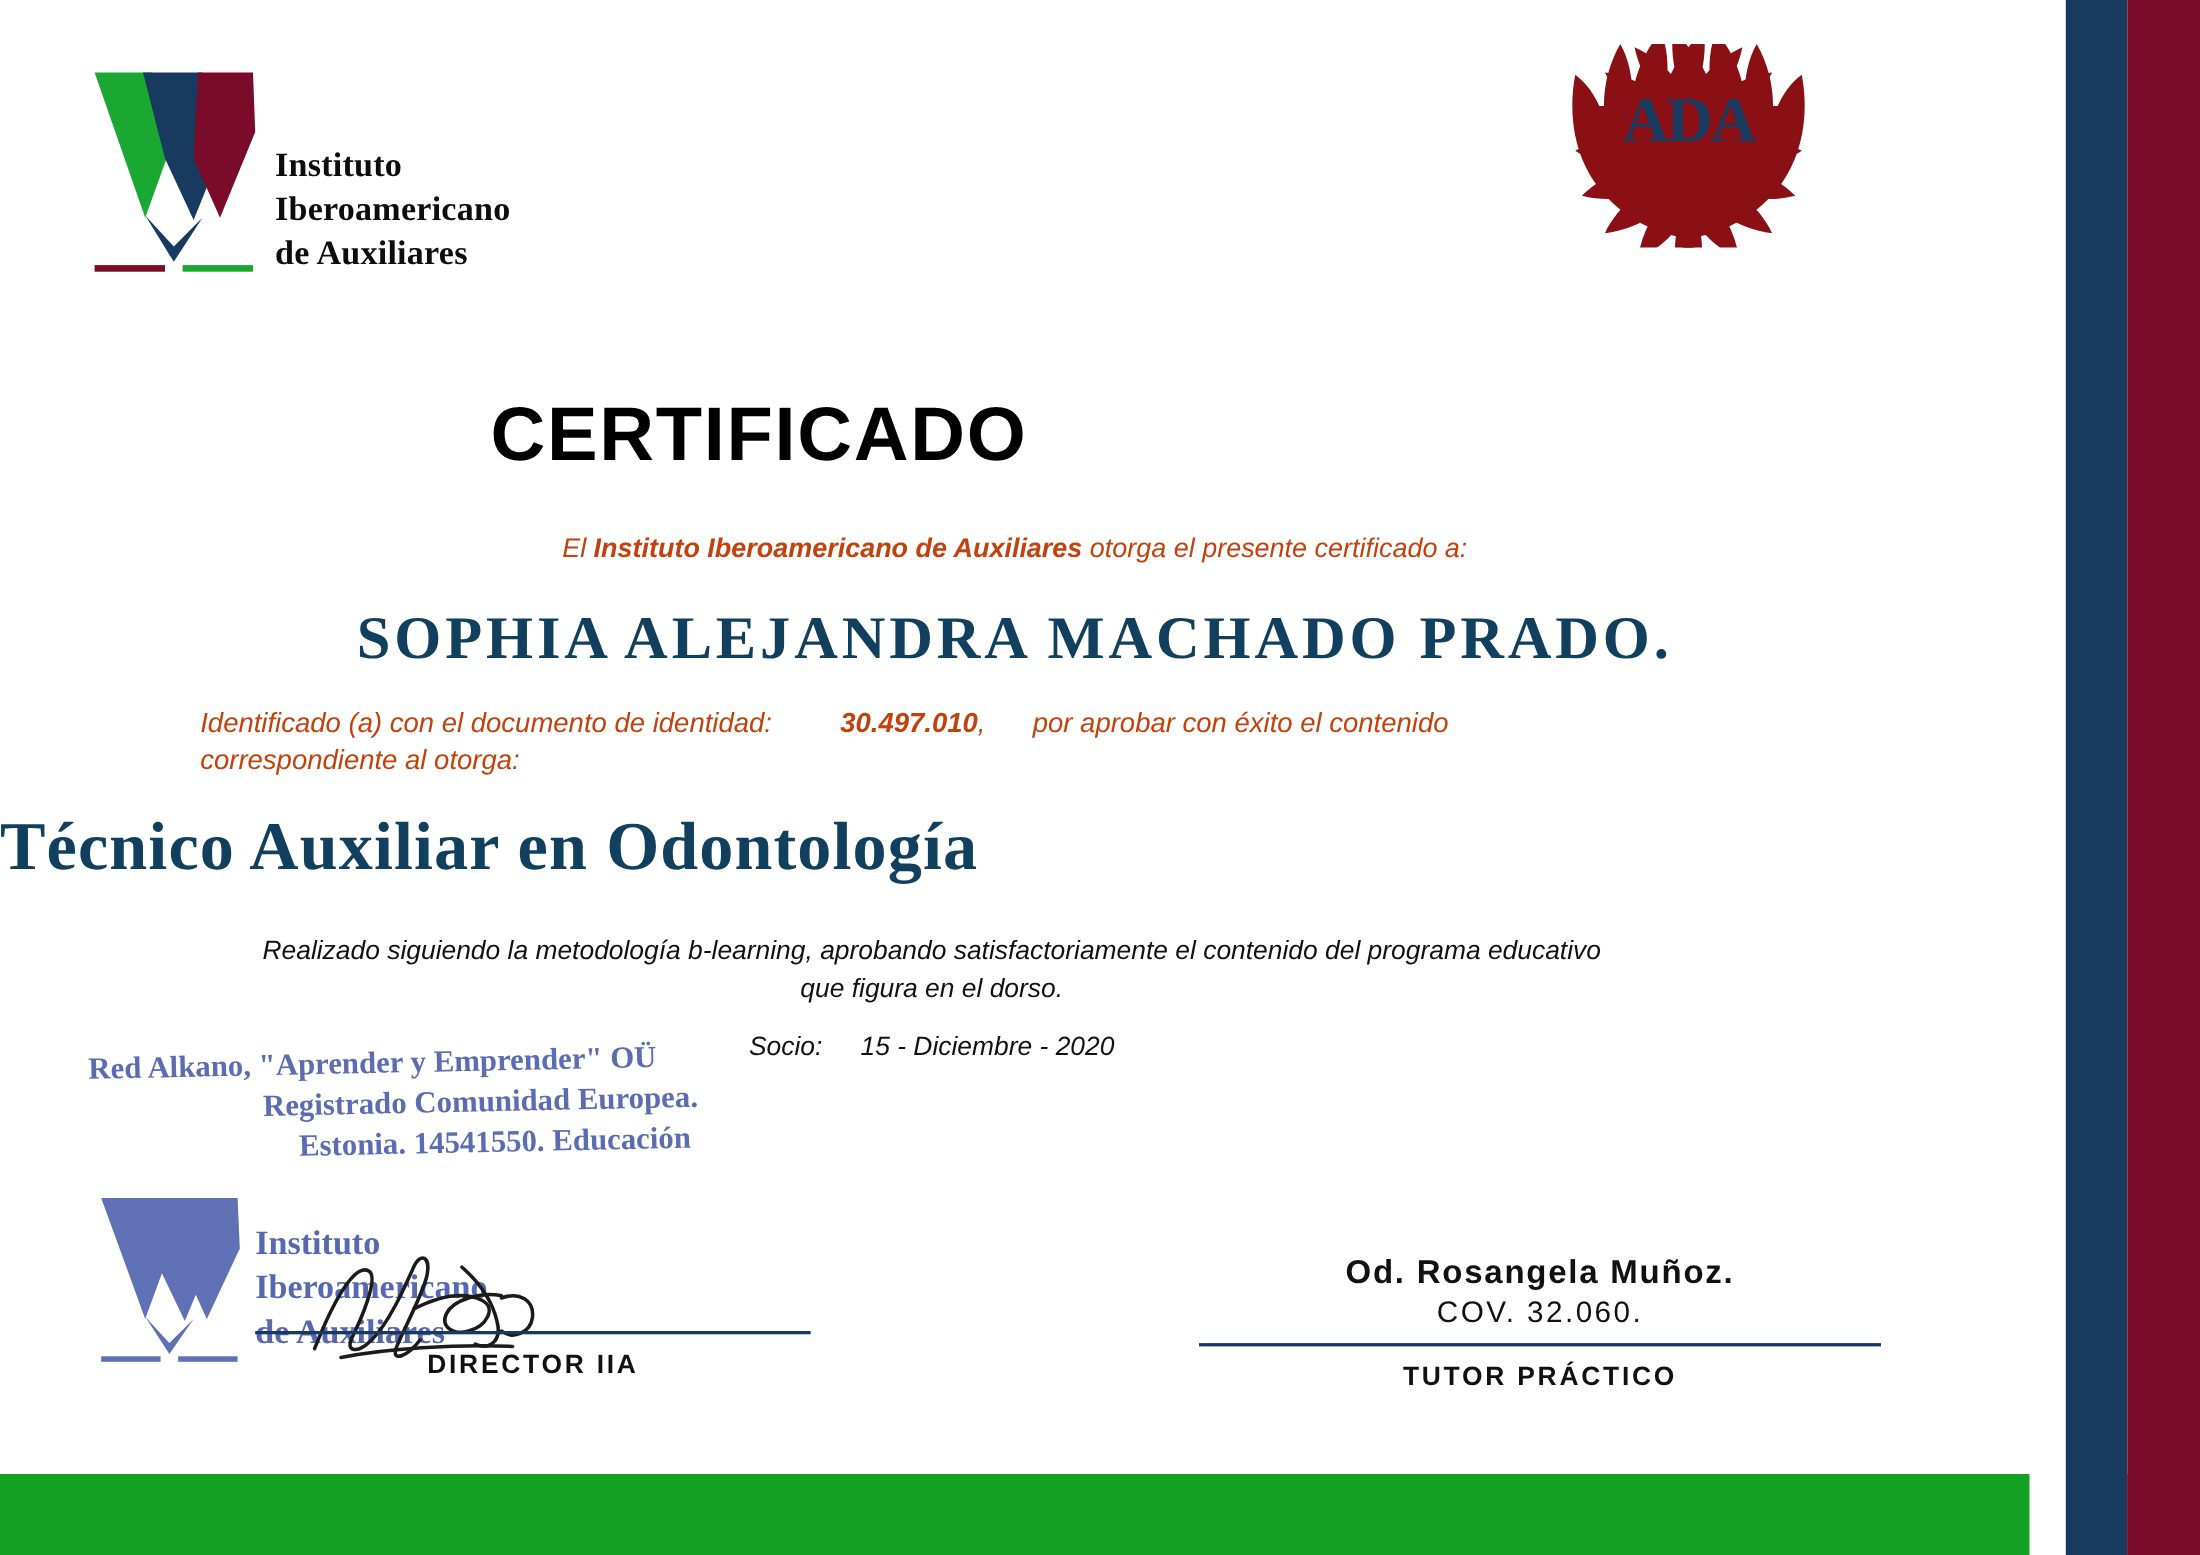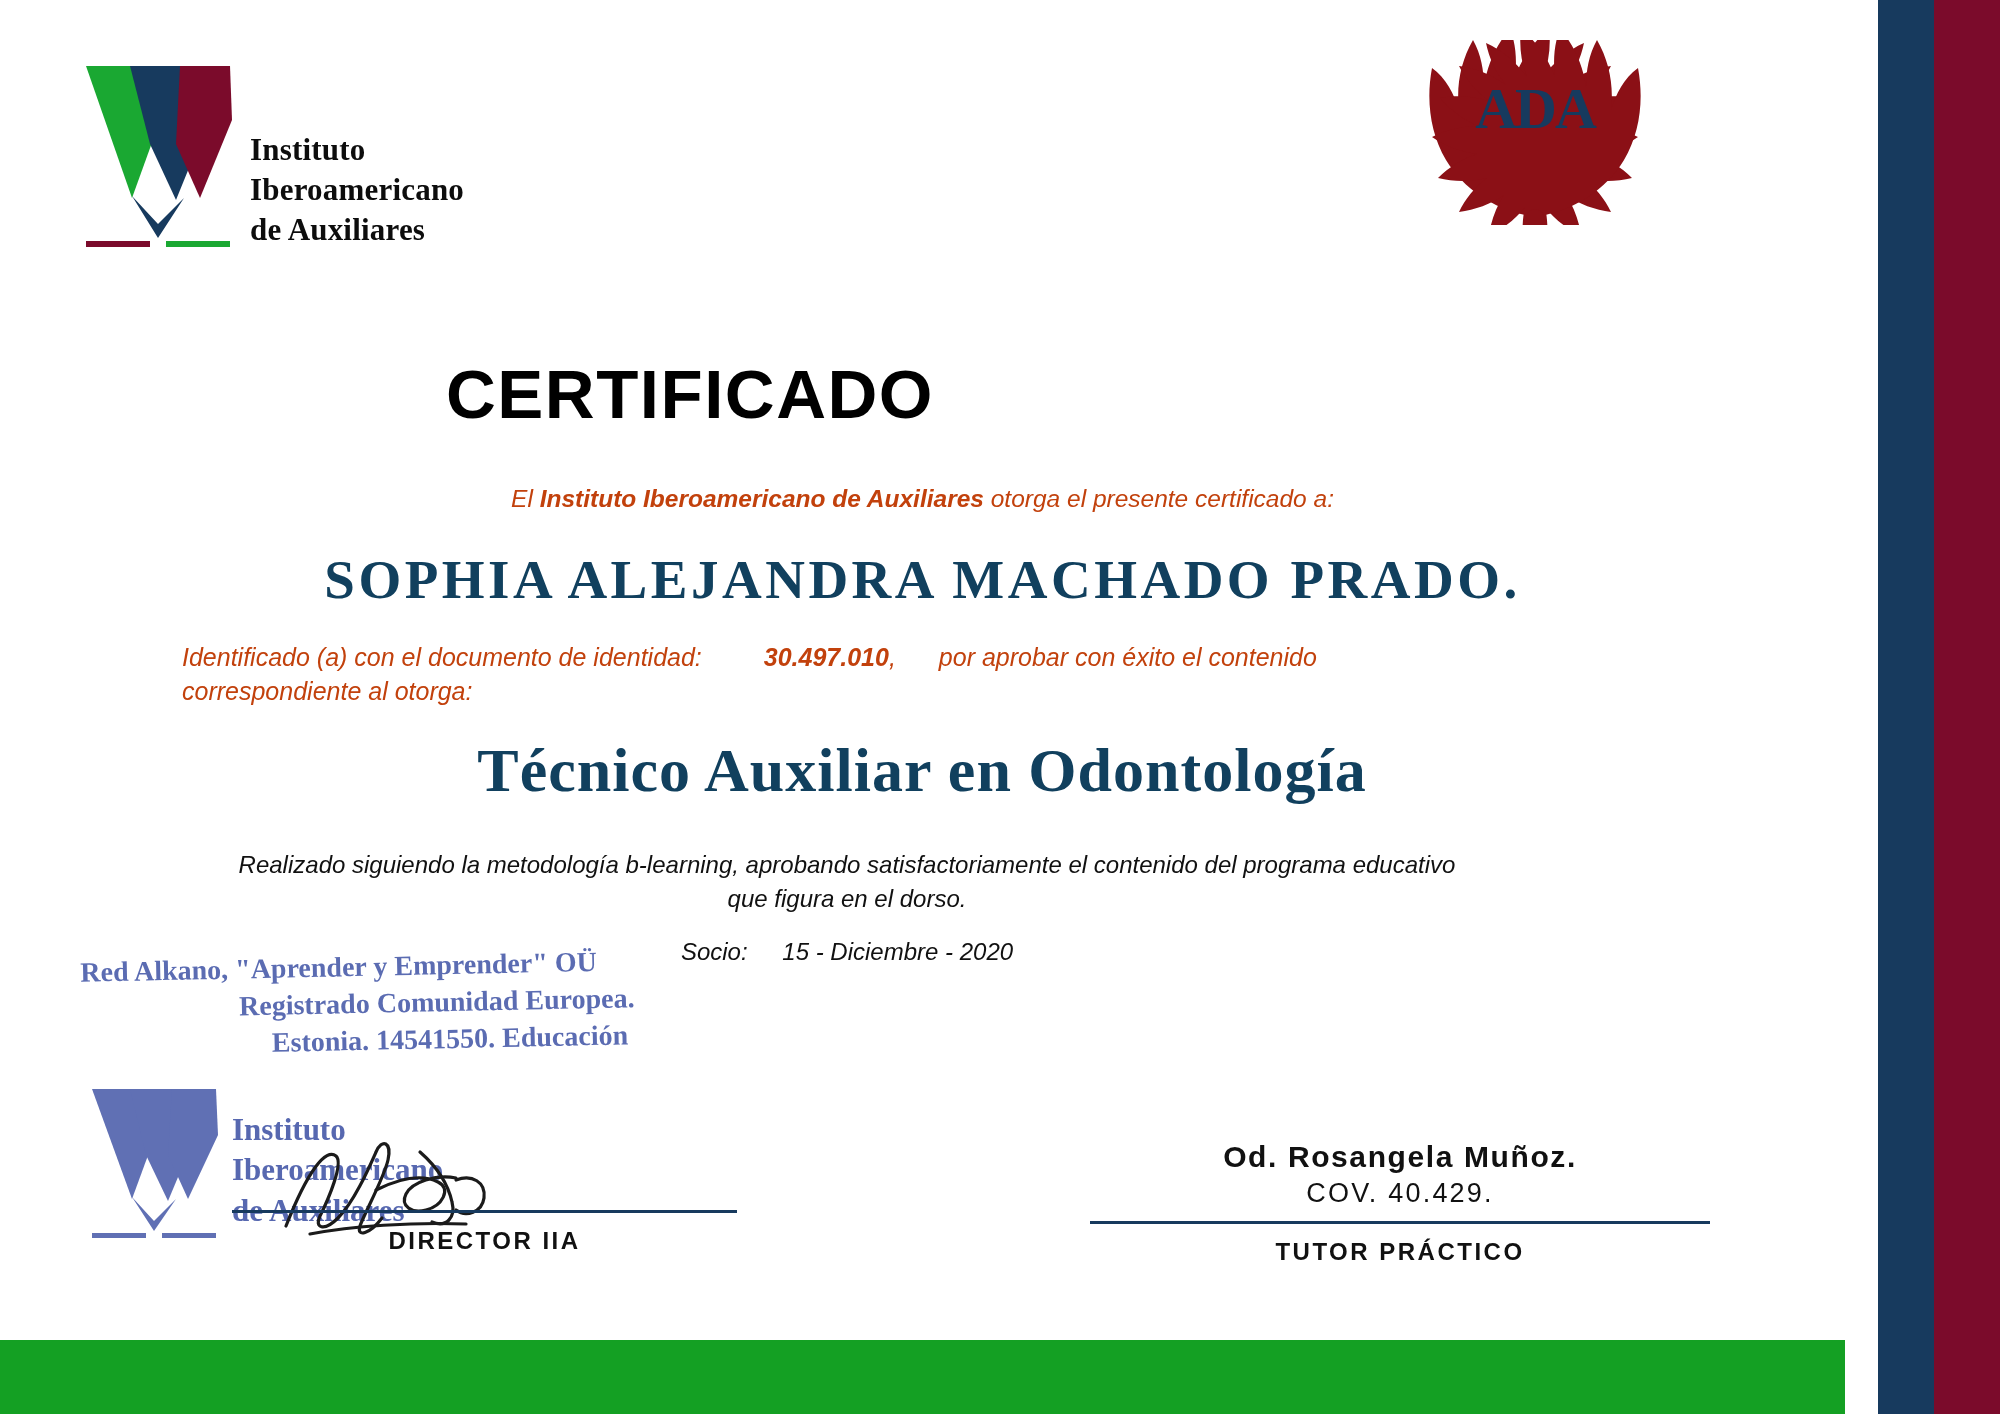--- a/index.html
+++ b/index.html
@@ -169,27 +169,26 @@
   }
   .id-para b { font-weight: bold; }
   .id-gap-1 { display: inline-block; width: 62px; }
   .id-gap-2 { display: inline-block; width: 36px; }
 
   .course-title {
     position: absolute;
     left: 0;
     top: 735px;
     width: 1748px;
-    text-align: center;
+    text-align: left;
     font-family: "Liberation Serif", serif;
     font-weight: bold;
     font-size: 62px;
     letter-spacing: 1px;
     color: #11405e;
-    padding-left: 48px;
   }
 
   .method-para {
     position: absolute;
     left: 232px;
     top: 848px;
     width: 1230px;
     text-align: center;
     font-size: 24px;
     font-style: italic;
@@ -411,19 +410,19 @@
       </svg>
     </div>
 
     <div class="sig-left">
       <div class="sig-rule"></div>
       <div class="sig-role">DIRECTOR IIA</div>
     </div>
 
     <div class="sig-right">
       <div class="sig-name">Od. Rosangela Muñoz.</div>
-      <div class="sig-sub">COV. 40.429.</div>
+      <div class="sig-sub">COV. 32.060.</div>
       <div class="sig-rule"></div>
       <div class="sig-role">TUTOR PRÁCTICO</div>
     </div>
 
   </div>
 </div>
 
 </body></html>

